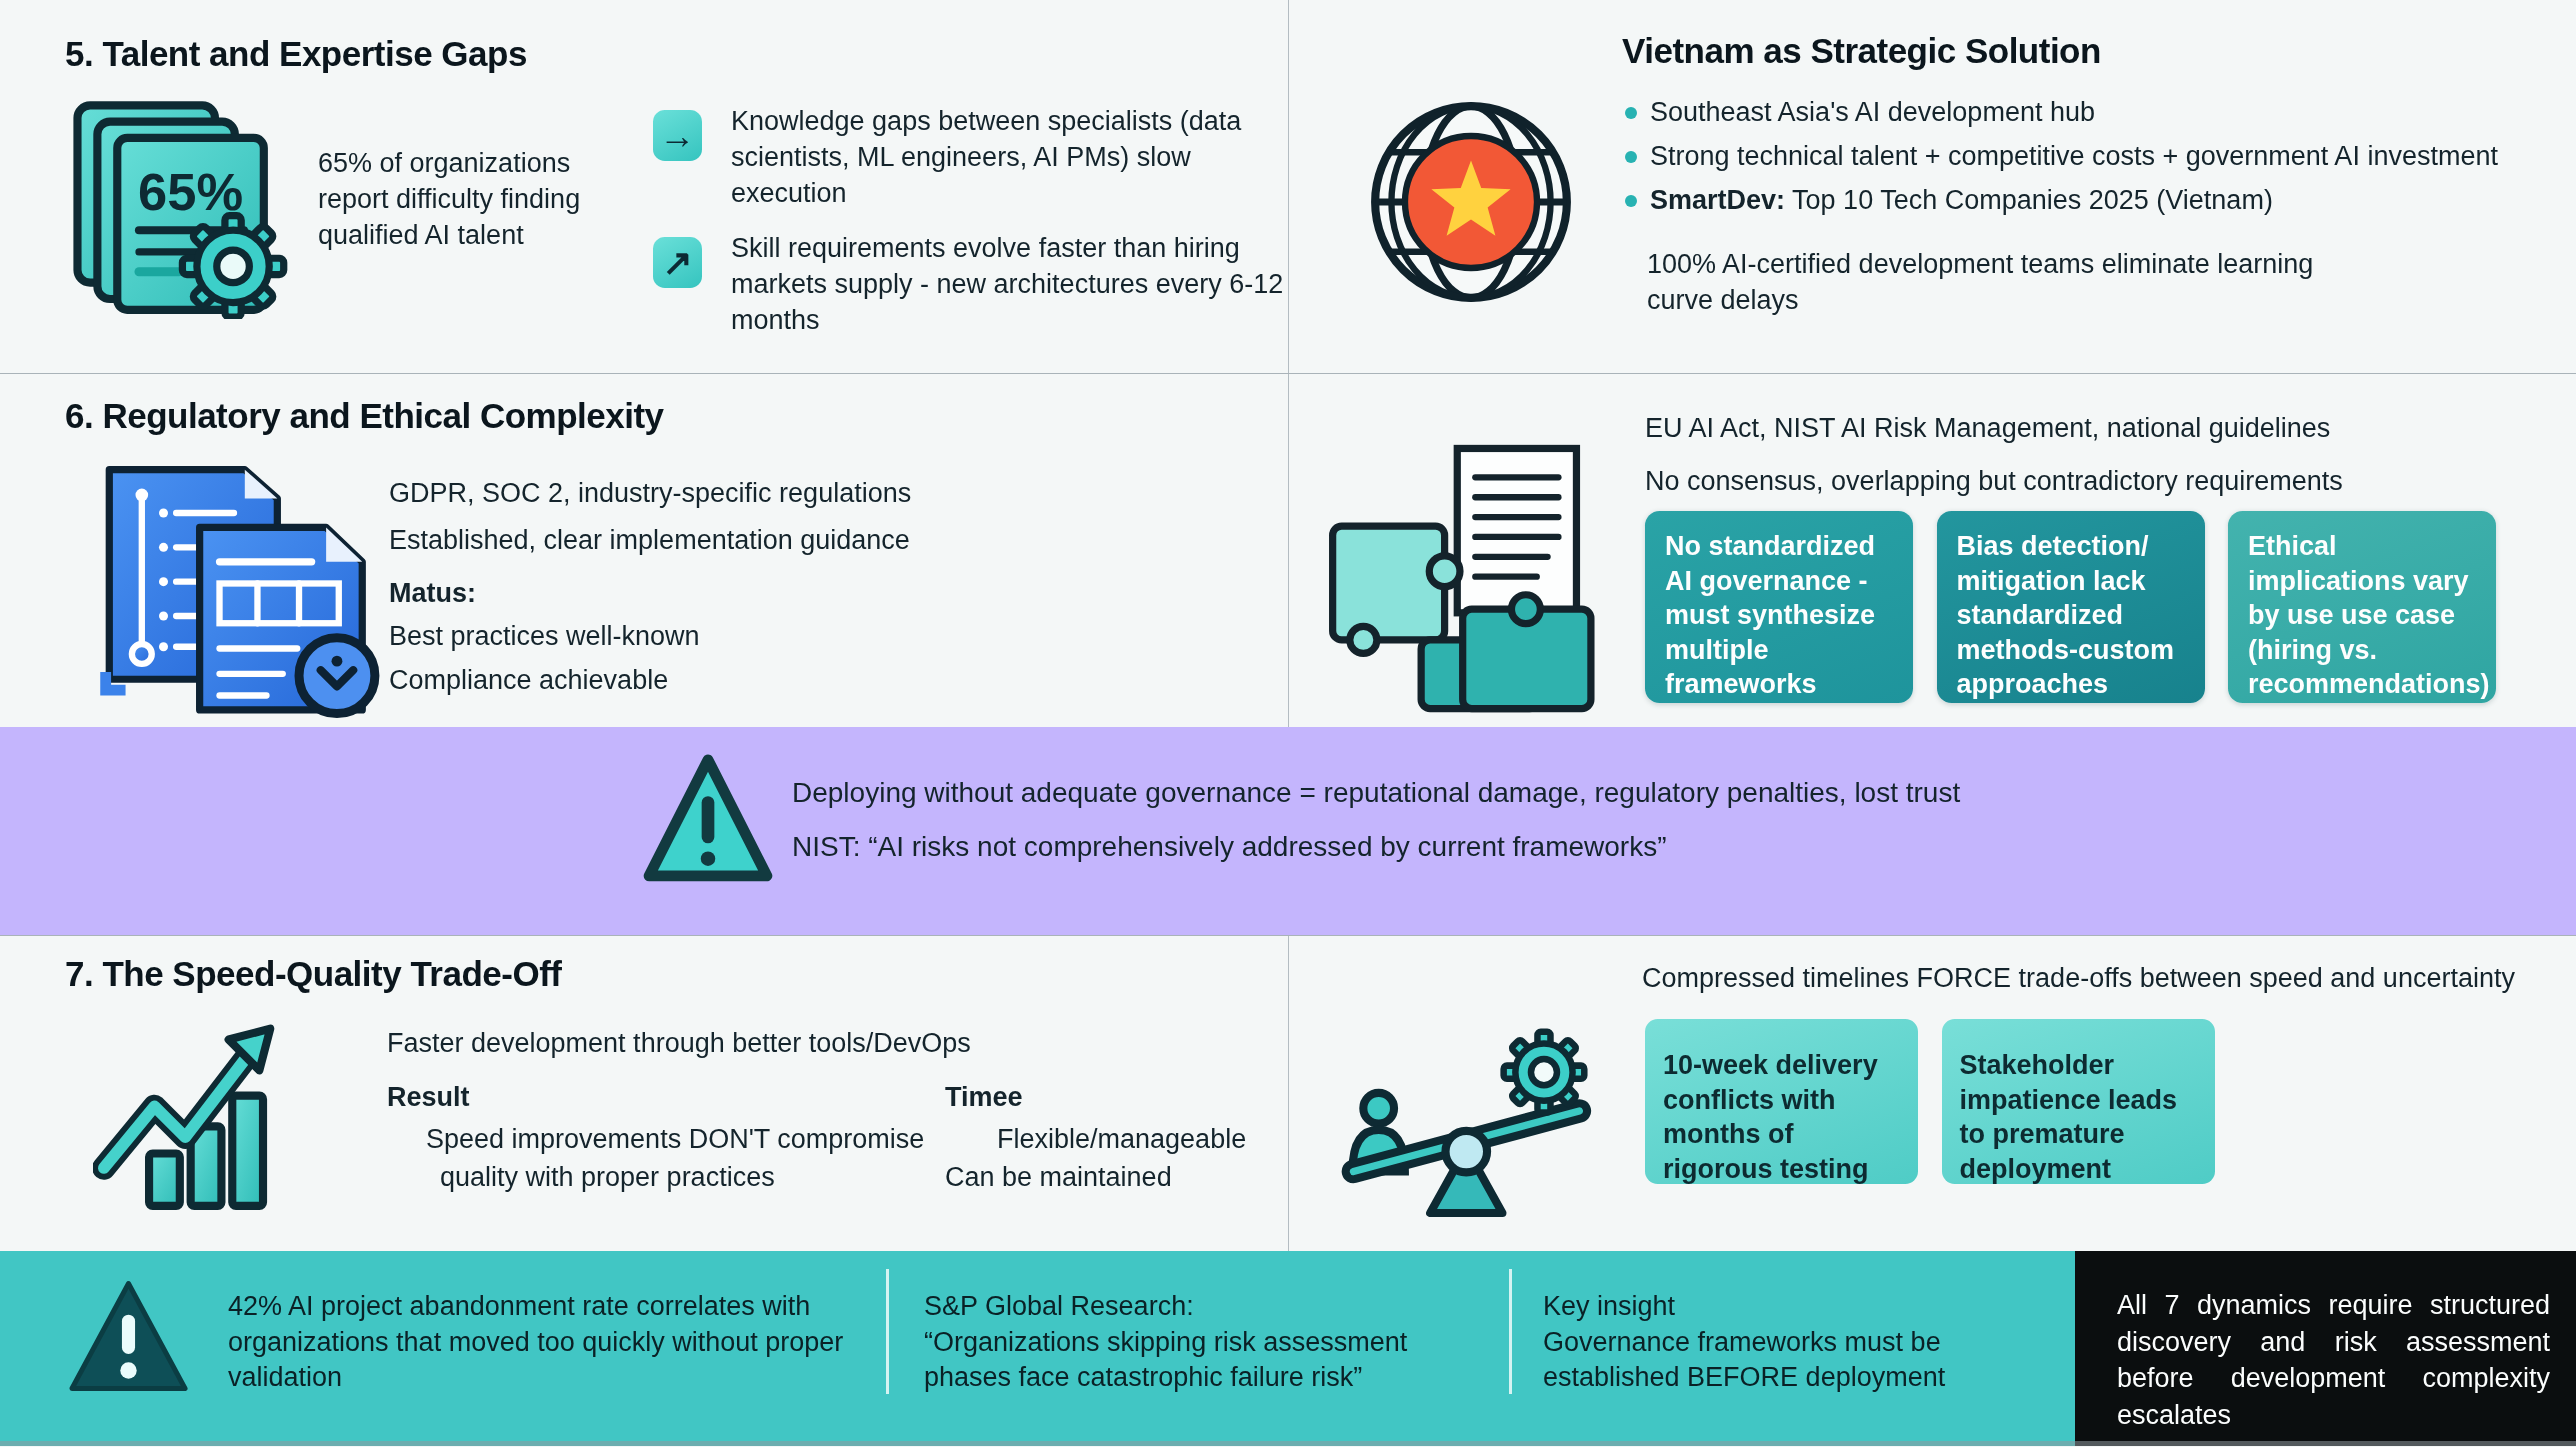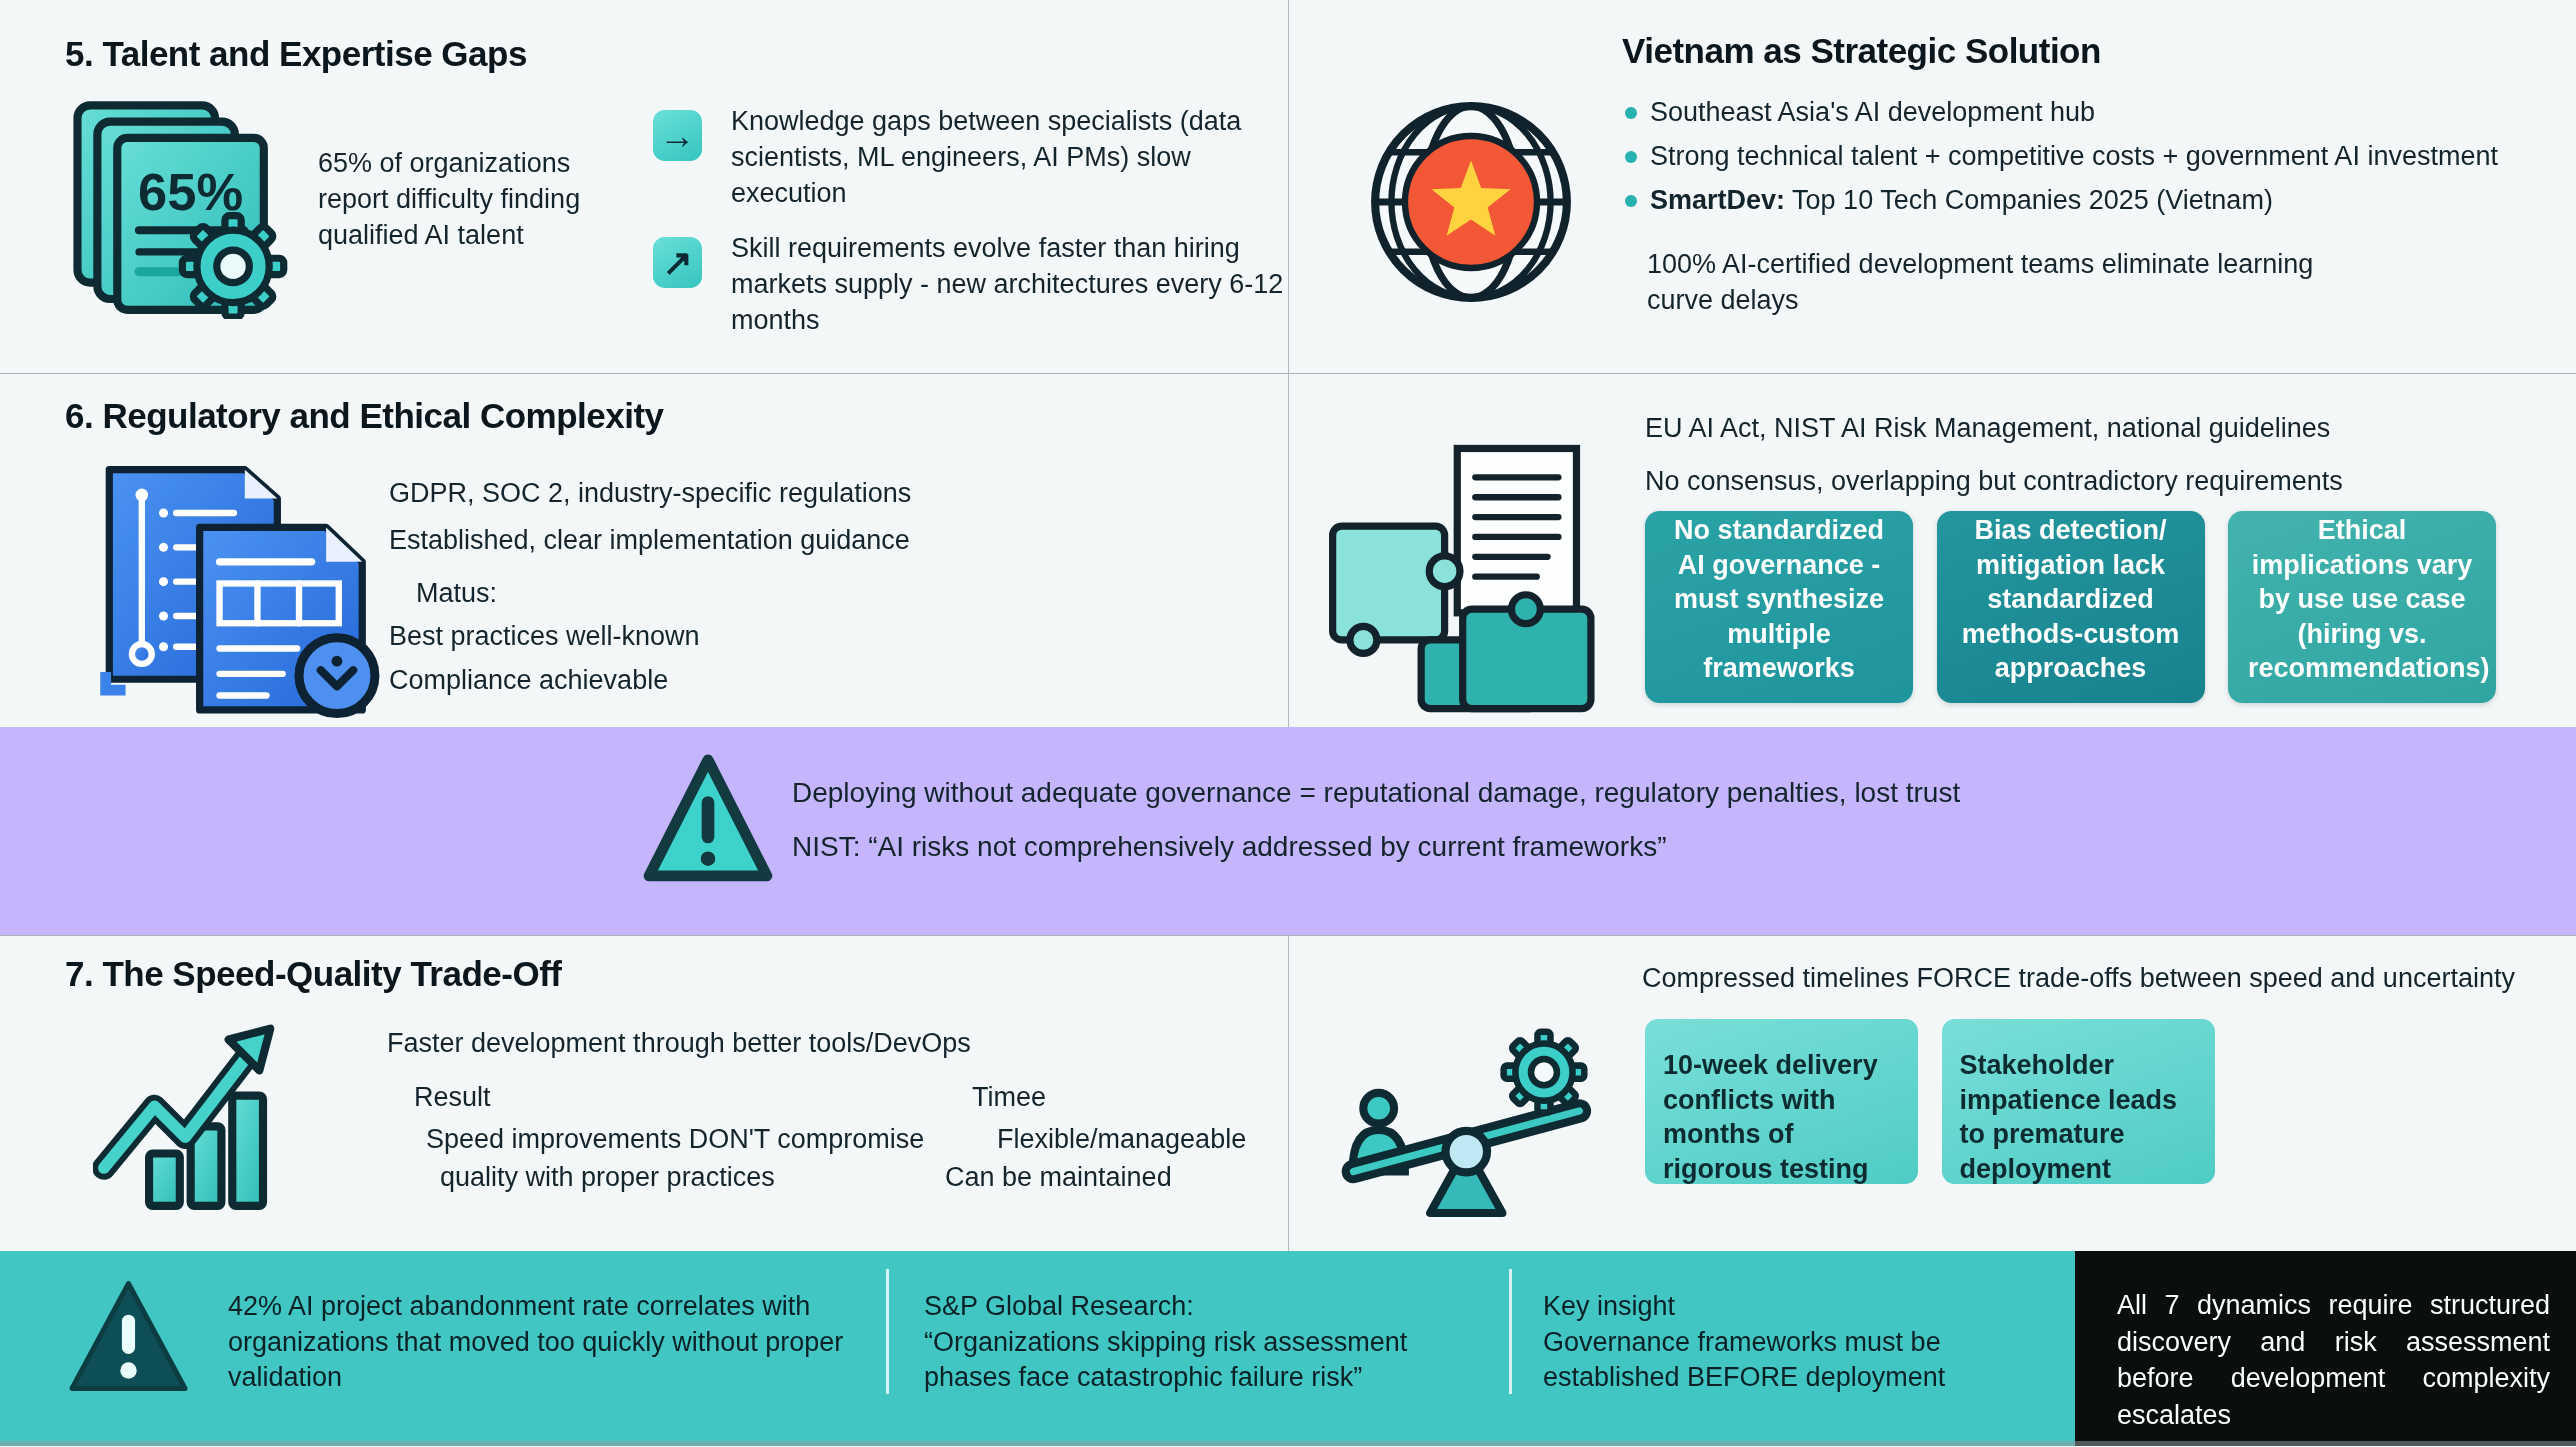--- a/index.html
+++ b/index.html
@@ -14,39 +14,38 @@
   .half.left{left:0;}
   .half.right{left:1288px;border-left:1.8px solid #b3bcc2;}
   .row{position:relative;}
   #row1{height:373px;border-bottom:1.8px solid #a9b3b9;}
   #row2a{height:353px;}
   #row2b{height:208px;border-bottom:1.8px solid #a9b3b9;background:#c4b5fd;}
   #row3{height:315px;}
   #footer{height:195px;background:#41c6c4;position:relative;}
   .h{font-size:35px;font-weight:700;color:#0b161d;letter-spacing:-0.5px;white-space:nowrap;}
   .t{font-size:27px;line-height:1.34;color:#14242c;}
-  .t.b{font-weight:400;margin-left:27px;}
+  .t.b{font-weight:700;}
   .nowrap{white-space:nowrap;}
   .pt-icon{
     width:49px;height:51px;border-radius:11.8px;
     background:linear-gradient(150deg,#6ae0d9,#35c4bf);
     display:flex;align-items:center;justify-content:center;
     font-size:36px;font-weight:900;color:#0c2a33;
   }
   .bullet-line{position:relative;padding-left:25px;font-size:27px;line-height:44px;white-space:nowrap;color:#14242c;}
   .bullet-line::before{
     content:"";position:absolute;left:0;top:17px;width:11.8px;height:11.8px;border-radius:50%;
     background:#27b2b2;
   }
   .tealbox{
-    width:268px;height:192px;border-radius:14.5px;padding:2px 20px;box-sizing:border-box;
+    width:268px;height:192px;border-radius:14.5px;padding:18px 20px;box-sizing:border-box;
     color:#fdfefe;font-size:27px;line-height:1.28;font-weight:600;
     background:linear-gradient(160deg,#2aa3a6,#1e949c);
     box-shadow:0 1.8px 5.4px rgba(20,60,64,.18);
-    text-align:center;
   }
   .tealbox.mid{background:linear-gradient(160deg,#23969e,#17828d);}
   .tealbox.last{background:linear-gradient(160deg,#43b3ae,#2fa5a2);}
   .tbox7{
     width:273px;height:165px;border-radius:12.7px;padding:29px 18px;box-sizing:border-box;
     font-size:27px;line-height:1.28;font-weight:600;
   }
   .tbox7.light{background:linear-gradient(160deg,#79dfd8,#4fccc6);color:#0d2b31;}
   .tbox7.dark{background:linear-gradient(160deg,#2fa0a6,#21929b);color:#fdfefe;}
   .f-text{font-size:27px;line-height:1.32;color:#0a2126;font-weight:500;}

